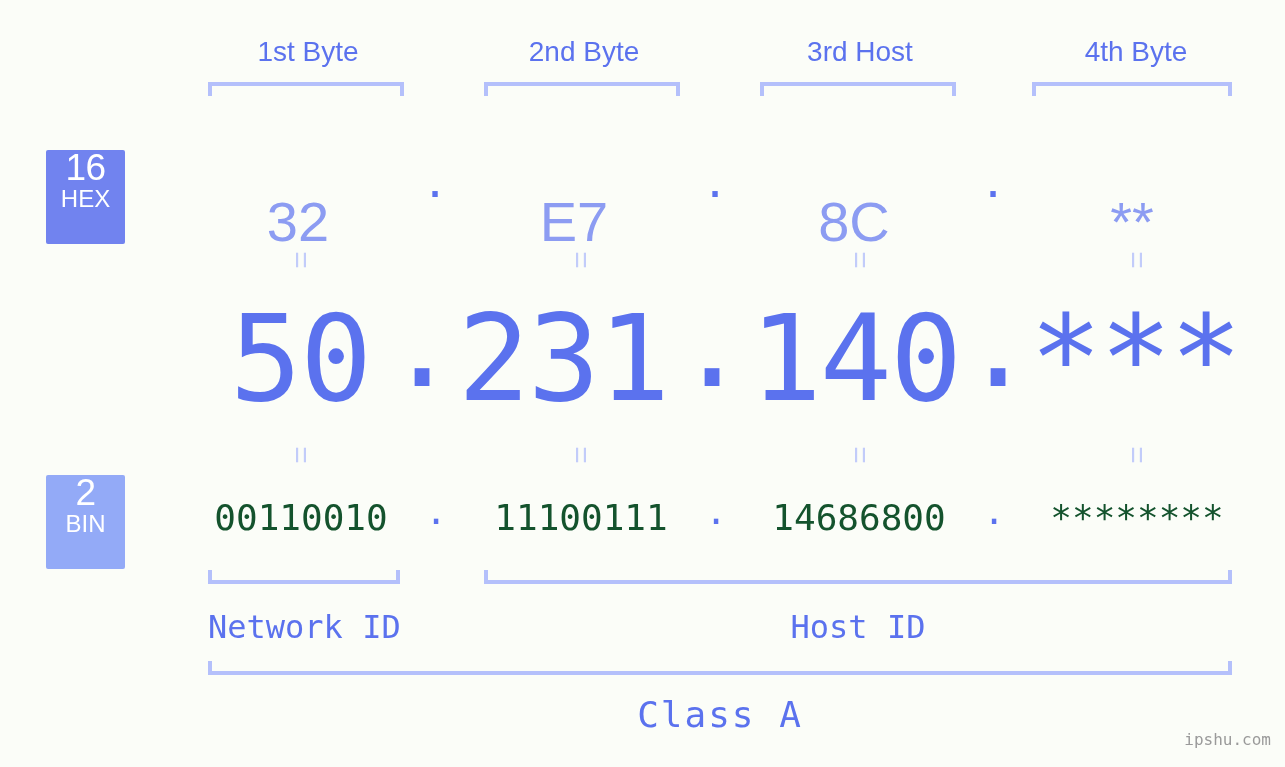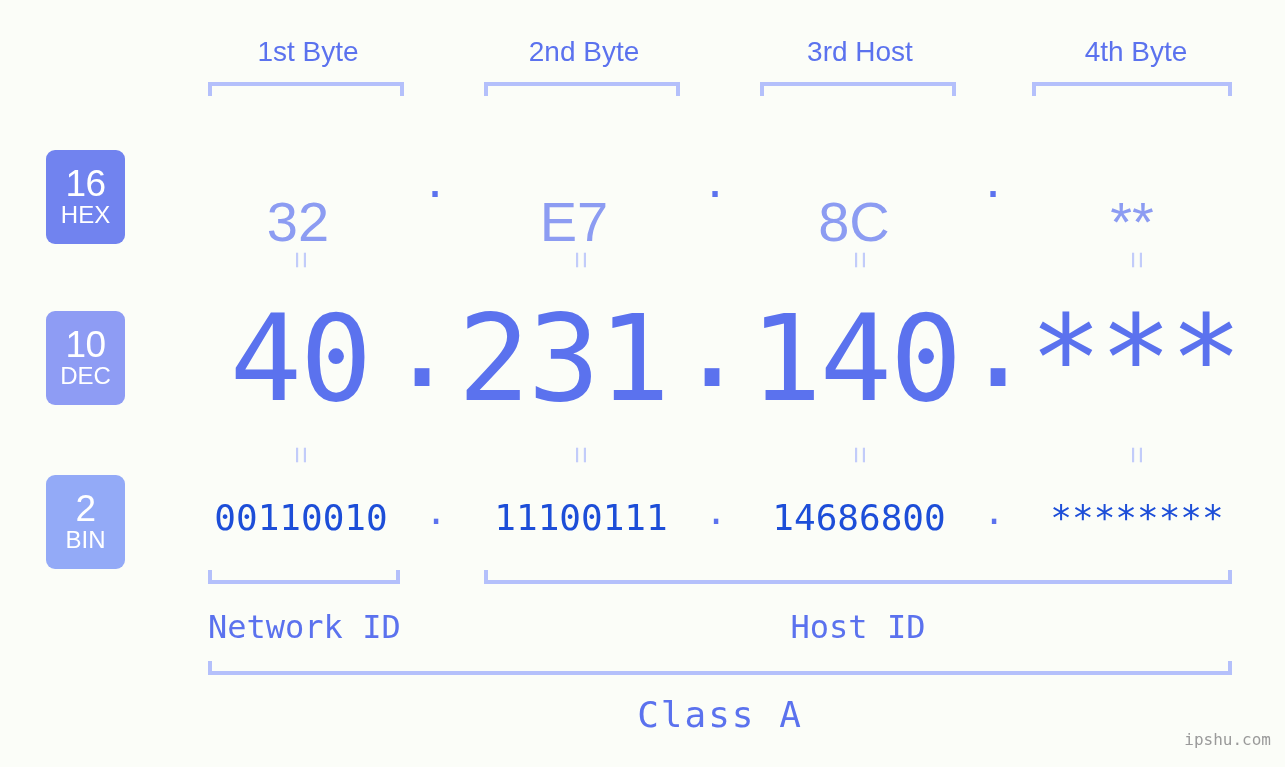--- a/index.html
+++ b/index.html
@@ -50,28 +50,28 @@
     height: 14px;
     box-sizing: border-box;
   }
 
   
   .base-badge {
     position: absolute;
     left: 46px;
     width: 79px;
     height: 94px;
-    border-radius: 9px;
+    border-radius: 2px;
     color: #ffffff;
     text-align: center;
     font-family: "Liberation Sans", sans-serif;
     display: flex;
     flex-direction: column;
     align-items: center;
-    justify-content: center;
+    justify-content: flex-start;
   }
   .base-badge .bnum {
     font-size: 37px;
     line-height: 36px;
     font-weight: 400;
     letter-spacing: -0.5px;
   }
   .base-badge .bname {
     font-size: 24px;
     line-height: 26px;
@@ -128,21 +128,21 @@
     font-family: "DejaVu Sans Mono", monospace;
   }
 
   .val-bin {
     position: absolute;
     top: 492px;
     height: 52px;
     line-height: 52px;
     text-align: center;
     font-size: 36px;
-    color: #1d4ed8;
+    color: #14532d;
     font-family: "DejaVu Sans Mono", monospace;
     white-space: nowrap;
   }
   .dot-bin {
     position: absolute;
     top: 492px;
     height: 52px;
     line-height: 40px;
     text-align: center;
     font-size: 36px;
@@ -207,44 +207,40 @@
   <div class="byte-head" style="left:1024px;width:224px;">4th Byte</div>
 
   <div class="bracket-down" style="left:208px;top:82px;width:196px;"></div>
   <div class="bracket-down" style="left:484px;top:82px;width:196px;"></div>
   <div class="bracket-down" style="left:760px;top:82px;width:196px;"></div>
   <div class="bracket-down" style="left:1032px;top:82px;width:200px;"></div>
 
   <div class="base-badge" id="badge-hex">
     <div class="bnum">16</div>
     <div class="bname">HEX</div>
-  </div>
-  <div class="base-badge" id="badge-dec">
-    <div class="bnum">10</div>
-    <div class="bname">DEC</div>
   </div>
   <div class="base-badge" id="badge-bin">
     <div class="bnum">2</div>
     <div class="bname">BIN</div>
   </div>
 
   <div class="val-hex" style="left:196px;width:204px;">32</div>
   <div class="dot-hex" style="left:400px;width:70px;">.</div>
   <div class="val-hex" style="left:472px;width:204px;">E7</div>
   <div class="dot-hex" style="left:680px;width:70px;">.</div>
   <div class="val-hex" style="left:752px;width:204px;">8C</div>
   <div class="dot-hex" style="left:958px;width:70px;">.</div>
   <div class="val-hex" style="left:1030px;width:204px;">**</div>
 
   <div class="eq" style="left:286px;top:243px;">=</div>
   <div class="eq" style="left:566px;top:243px;">=</div>
   <div class="eq" style="left:845px;top:243px;">=</div>
   <div class="eq" style="left:1122px;top:243px;">=</div>
 
-  <div class="val-dec" style="left:218px;width:164px;">40</div>
+  <div class="val-dec" style="left:218px;width:164px;">50</div>
   <div class="dot-dec" style="left:386px;width:60px;">.</div>
   <div class="val-dec" style="left:448px;width:230px;">231</div>
   <div class="dot-dec" style="left:676px;width:60px;">.</div>
   <div class="val-dec" style="left:740px;width:230px;">140</div>
   <div class="dot-dec" style="left:962px;width:60px;">.</div>
   <div class="val-dec" style="left:1020px;width:230px;">***</div>
 
   <div class="eq" style="left:286px;top:438px;">=</div>
   <div class="eq" style="left:566px;top:438px;">=</div>
   <div class="eq" style="left:845px;top:438px;">=</div>

